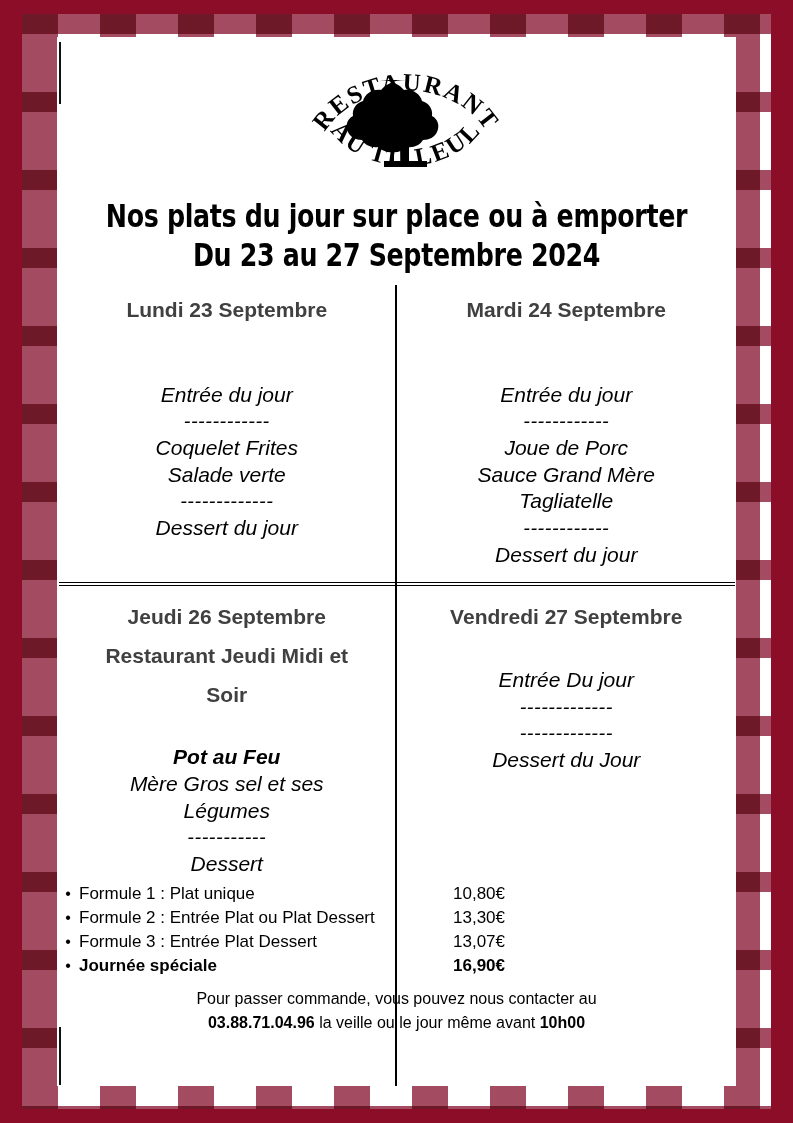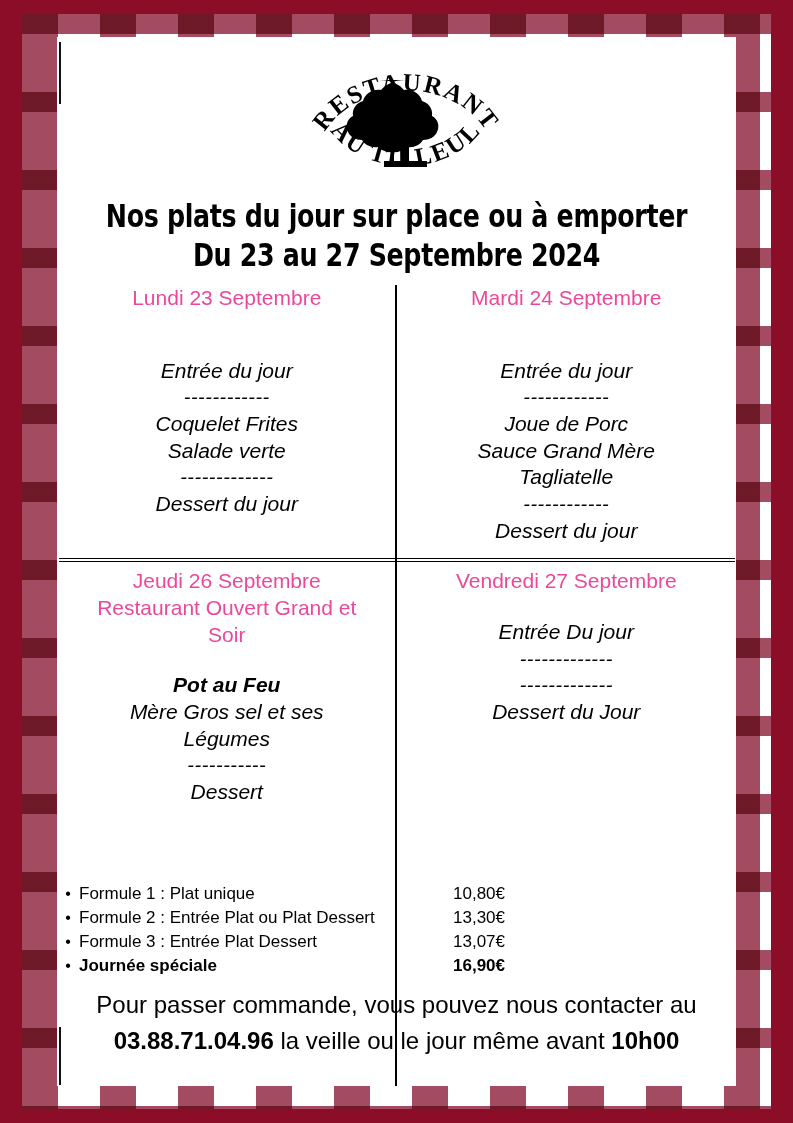--- a/index.html
+++ b/index.html
@@ -116,24 +116,24 @@
     width: 679px;
   }
   .cell {
     width: 339.5px;
     box-sizing: border-box;
     padding: 0 6px;
     text-align: center;
   }
   .day-head {
     font-size: 21px;
-    font-weight: normal;
-    color: #ec4899;
+    font-weight: bold;
+    color: #404040;
     line-height: 1.27;
-    margin: 0;
+    margin: 12px;
   }
   .day-body {
     font-size: 21px;
     color: #000;
     line-height: 1.27;
     margin: 0;
     font-style: italic;
   }
   .day-body .sep {
     letter-spacing: 0.5px;
@@ -187,21 +187,21 @@
   .formule-row.bold .f-label,
   .formule-row.bold .f-price { font-weight: bold; }
 
   
   .footer {
     position: absolute;
     left: 0;
     top: 950px;
     width: 679px;
     text-align: center;
-    font-size: 24px;
+    font-size: 16px;
     color: #000;
     line-height: 1.5;
   }
   .footer b { font-weight: bold; margin-top: 16px; }
 </style>
 </head>
 <body>
 
 <div id="frame">
   <div id="plaid"></div>
@@ -277,21 +277,21 @@
               <div class="day-body sep-row"><span class="sep">------------</span></div>
               <div class="day-body"><span>Dessert du jour</span></div>
             </div>
         </div>
         <div style="position:relative; height:24px;">
           <div class="hdiv" style="top:14px;"></div>
         </div>
         <div class="row">
           <div class="cell" id="day2">
               <div class="day-head">Jeudi 26 Septembre</div>
-              <div class="day-head">Restaurant Ouvert Grand et</div>
+              <div class="day-head">Restaurant Jeudi Midi et</div>
               <div class="day-head">Soir</div>
               <div style="height: 24px;"></div>
               <div class="day-body"><span class="b">Pot au Feu</span></div>
               <div class="day-body"><span>Mère Gros sel et ses</span></div>
               <div class="day-body"><span>Légumes</span></div>
               <div class="day-body sep-row"><span class="sep">-----------</span></div>
               <div class="day-body"><span>Dessert</span></div>
             </div>
           <div class="cell" id="day3">
               <div class="day-head">Vendredi 27 Septembre</div>

